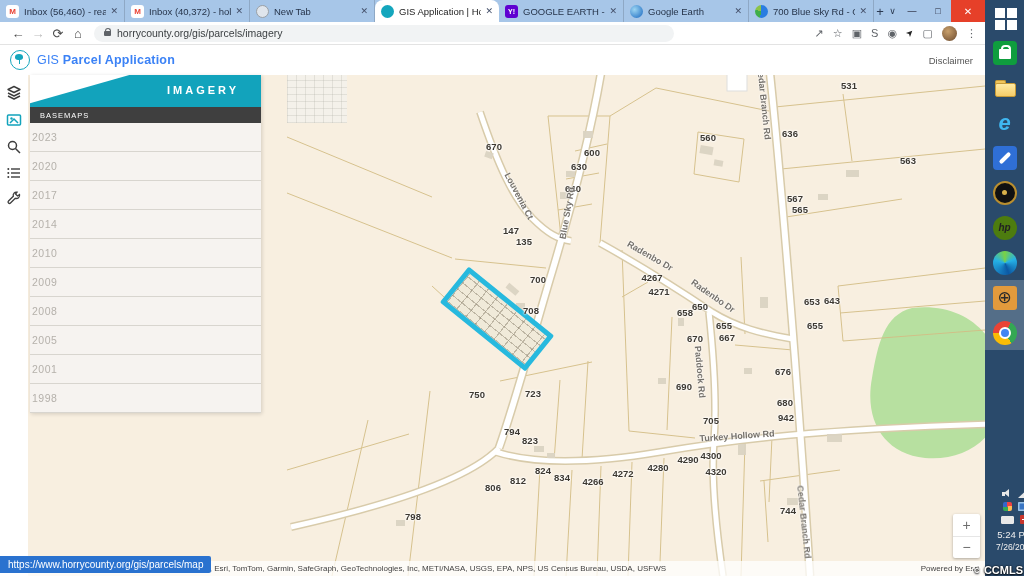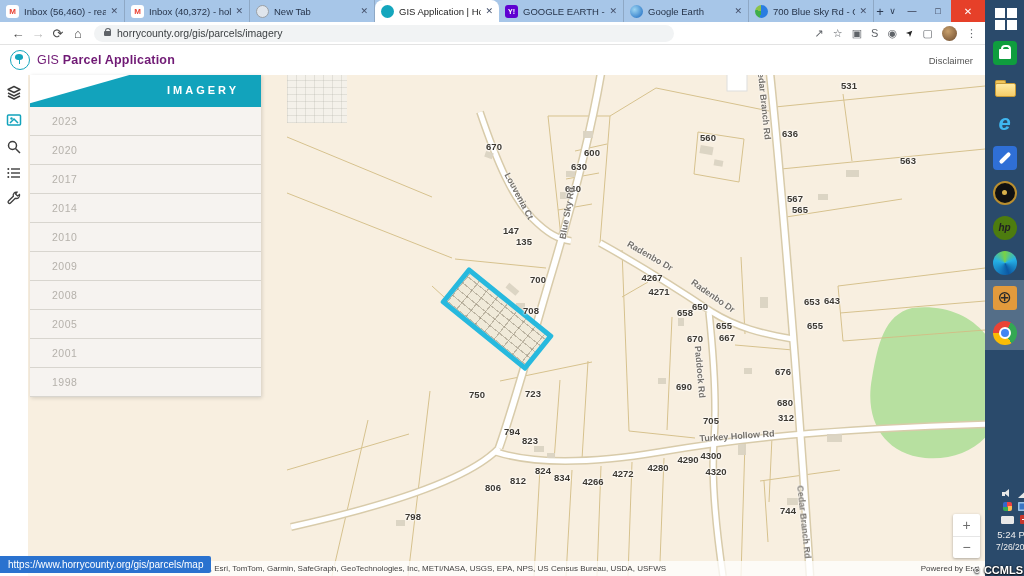--- a/index.html
+++ b/index.html
@@ -37,21 +37,21 @@
   .lock::before{content:"";position:absolute;top:-3px;left:1px;width:4px;height:3px;border:1.2px solid #5f6368;border-bottom:none;border-radius:3px 3px 0 0;}
   #tb-right{display:flex;align-items:center;gap:9px;margin-left:auto;color:#5f6368;font-size:11px;}
   #tb-right .pin{transform:rotate(-45deg);color:#222;font-size:9px;}
   #avatar{width:15px;height:15px;border-radius:50%;background:radial-gradient(circle at 40% 35%,#c9a06b,#6b4a2f);}
   
   #appheader{position:absolute;left:0;top:45px;width:985px;height:30px;background:#fff;display:flex;align-items:center;
              padding:0 10px;box-sizing:border-box;z-index:6;}
   #gislogo{width:20px;height:20px;border-radius:50%;border:1.6px solid #14a6bd;box-sizing:border-box;margin-right:7px;position:relative;}
   #gislogo::before{content:"";position:absolute;left:4px;top:3px;width:8px;height:6px;background:#14a6bd;border-radius:50% 50% 40% 40%;}
   #gislogo::after{content:"";position:absolute;left:7.5px;top:8px;width:1.6px;height:5px;background:#14a6bd;}
-  #brand{font-size:12.5px;color:#701a75;letter-spacing:.2px;}
+  #brand{font-size:12.5px;color:#3b82f6;letter-spacing:.2px;}
   #brand b{font-weight:bold;}
   #disclaimer{margin-left:auto;font-size:9.5px;color:#555;padding-right:2px;}
   
   #map{position:absolute;left:28px;top:75px;width:957px;height:501px;background:#f8efe0;overflow:hidden;}
   #map svg{position:absolute;left:-28px;top:-75px;}
   #texture{position:absolute;left:259px;top:0;width:60px;height:48px;background:rgba(242,242,238,.7);
      background-image:repeating-linear-gradient(0deg,rgba(170,170,160,.25) 0 1px,transparent 1px 7px),
                       repeating-linear-gradient(90deg,rgba(170,170,160,.25) 0 1px,transparent 1px 9px);}
   #highlight{position:absolute;left:414px;top:221px;width:100px;height:36px;transform:rotate(39deg);
      border:5px solid #27b9de;border-radius:2px;background-color:#f0ead9;
@@ -69,21 +69,21 @@
           align-items:center;justify-content:space-between;padding:0 6px;box-sizing:border-box;font-size:8px;color:#3f3f3f;white-space:nowrap;}
   
   #rail{position:absolute;left:0;top:75px;width:28px;bottom:0;background:#fff;z-index:7;}
   .rico{position:absolute;left:6px;width:16px;height:16px;}
   #panel{position:absolute;left:30px;top:75px;width:231px;z-index:6;box-shadow:1px 1px 4px rgba(0,0,0,.15);}
   #banner{height:32px;background:#fff;position:relative;}
   #banner .teal{position:absolute;inset:0;background:#12a3bc;clip-path:polygon(43% 0,100% 0,100% 100%,0 100%,0 88%);}
   #banner .ttl{position:absolute;right:22px;top:9px;color:#fff;font-size:11px;letter-spacing:3px;font-weight:bold;}
   #basemapsbar{height:16px;background:#3f3f3f;color:#fff;font-size:7.5px;letter-spacing:1px;display:flex;align-items:center;padding-left:10px;}
   .yrow{height:28px;line-height:28px;background:rgba(245,243,241,.93);border-bottom:1px solid #d8d5cf;
-        padding-left:22px;font-size:10.5px;letter-spacing:.5px;color:#b5b1ab;}
+        padding-left:2px;font-size:10.5px;letter-spacing:.5px;color:#b5b1ab;}
   
   #statusbar{position:absolute;left:0;bottom:3px;height:17px;background:#2a72cf;color:#fff;font-size:10px;
              display:flex;align-items:center;padding:0 8px;border-radius:0 2px 2px 0;z-index:9;}
   
   #taskbar{position:absolute;right:0;top:0;width:39px;height:576px;background:#2a4a6b;z-index:10;}
   .tile{width:39px;height:35px;display:flex;align-items:center;justify-content:center;}
   .tile.active{background:rgba(255,255,255,.2);}
   .tbi{width:24px;height:24px;position:relative;flex:none;}
   .tbi-start::before{content:"";position:absolute;width:10px;height:10px;left:2px;top:2px;background:#fff;
                      box-shadow:12px 0 0 #fff,0 12px 0 #fff,12px 12px 0 #fff;}
@@ -321,21 +321,21 @@
         <span class="plabel" style="left: 657px; top: 237px;">658</span>
         <span class="plabel" style="left: 696px; top: 250px;">655</span>
         <span class="plabel" style="left: 667px; top: 263px;">670</span>
         <span class="plabel" style="left: 699px; top: 262px;">667</span>
         <span class="plabel" style="left: 784px; top: 226px;">653</span>
         <span class="plabel" style="left: 804px; top: 225px;">643</span>
         <span class="plabel" style="left: 787px; top: 250px;">655</span>
         <span class="plabel" style="left: 755px; top: 296px;">676</span>
         <span class="plabel" style="left: 656px; top: 311px;">690</span>
         <span class="plabel" style="left: 757px; top: 327px;">680</span>
-        <span class="plabel" style="left: 758px; top: 342px;">312</span>
+        <span class="plabel" style="left: 758px; top: 342px;">942</span>
         <span class="plabel" style="left: 683px; top: 345px;">705</span>
         <span class="plabel" style="left: 449px; top: 319px;">750</span>
         <span class="plabel" style="left: 505px; top: 318px;">723</span>
         <span class="plabel" style="left: 484px; top: 356px;">794</span>
         <span class="plabel" style="left: 502px; top: 365px;">823</span>
         <span class="plabel" style="left: 515px; top: 395px;">824</span>
         <span class="plabel" style="left: 534px; top: 402px;">834</span>
         <span class="plabel" style="left: 465px; top: 412px;">806</span>
         <span class="plabel" style="left: 490px; top: 405px;">812</span>
         <span class="plabel" style="left: 565px; top: 406px;">4266</span>
@@ -397,20 +397,21 @@
     <svg class="rico" style="top:115px" viewBox="0 0 16 16">
       <path d="M13.5 4.5 a3.2 3.2 0 0 1 -4.2 3.8 L4.5 13 a1.4 1.4 0 0 1 -2 -2 L7.3 6.2 A3.2 3.2 0 0 1 11 2.2 L9.5 4 l2 2 Z" fill="none" stroke="#3d3d3d" stroke-width="1.3"></path>
     </svg>
   </div>
 
   <div id="panel">
     <div id="banner">
       <div class="teal"></div>
       <div class="ttl">IMAGERY</div>
     </div>
+    <div id="basemapsbar">BASEMAPS</div>
     <div id="years">
         <div class="yrow">2023</div>
         <div class="yrow">2020</div>
         <div class="yrow">2017</div>
         <div class="yrow">2014</div>
         <div class="yrow">2010</div>
         <div class="yrow">2009</div>
         <div class="yrow">2008</div>
         <div class="yrow">2005</div>
         <div class="yrow">2001</div>

